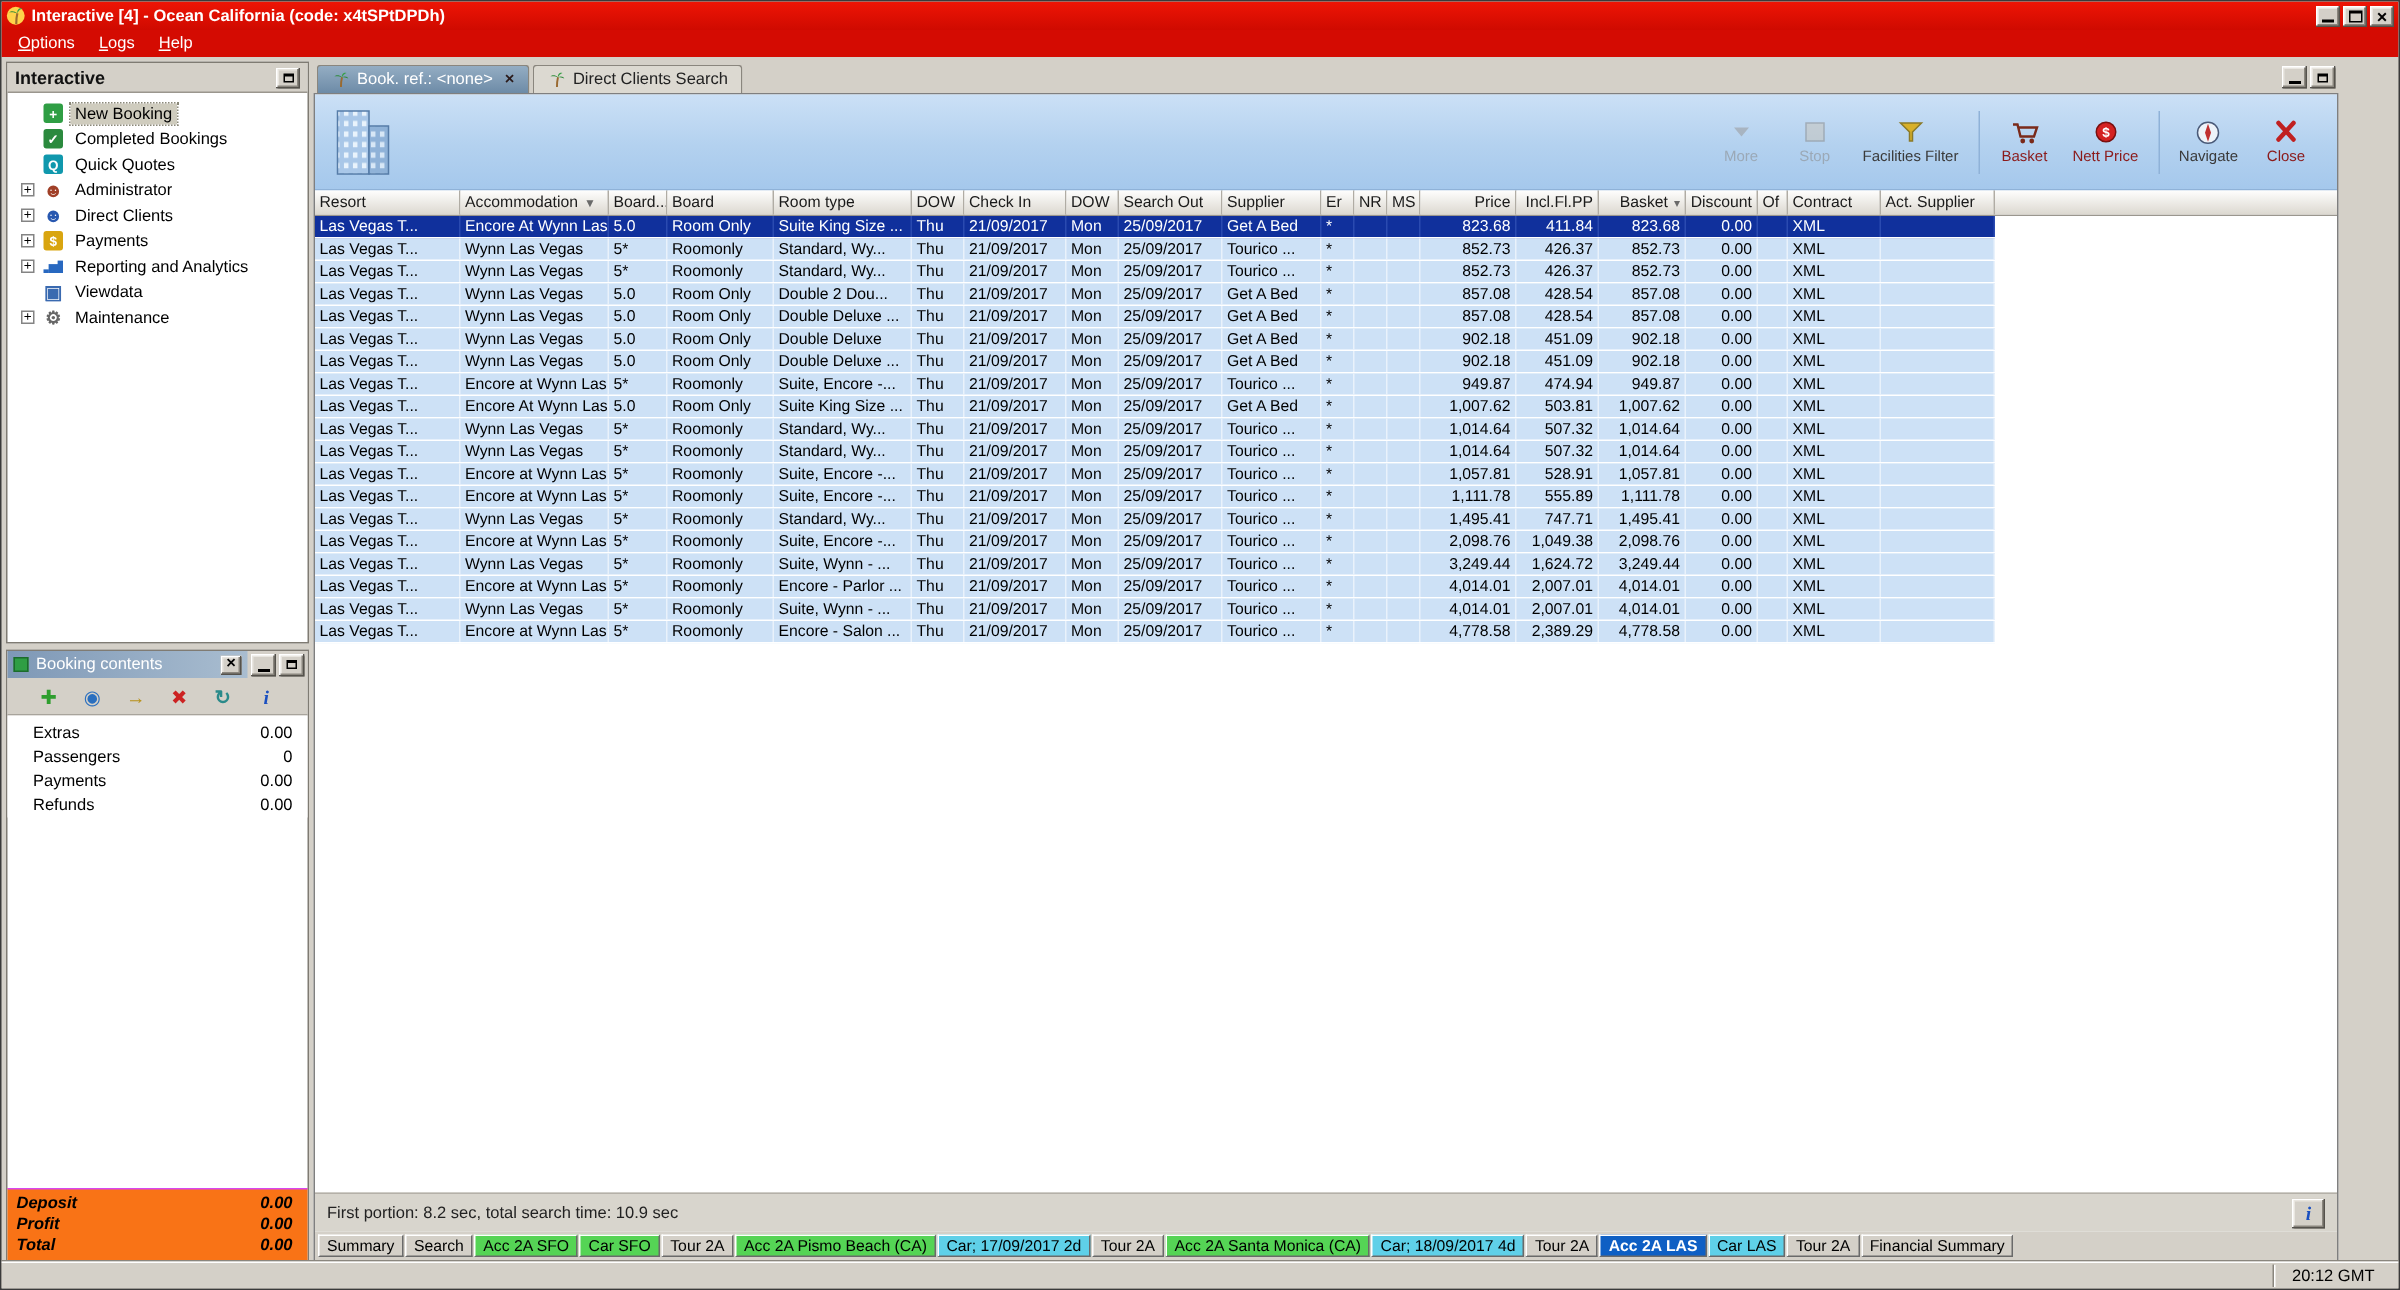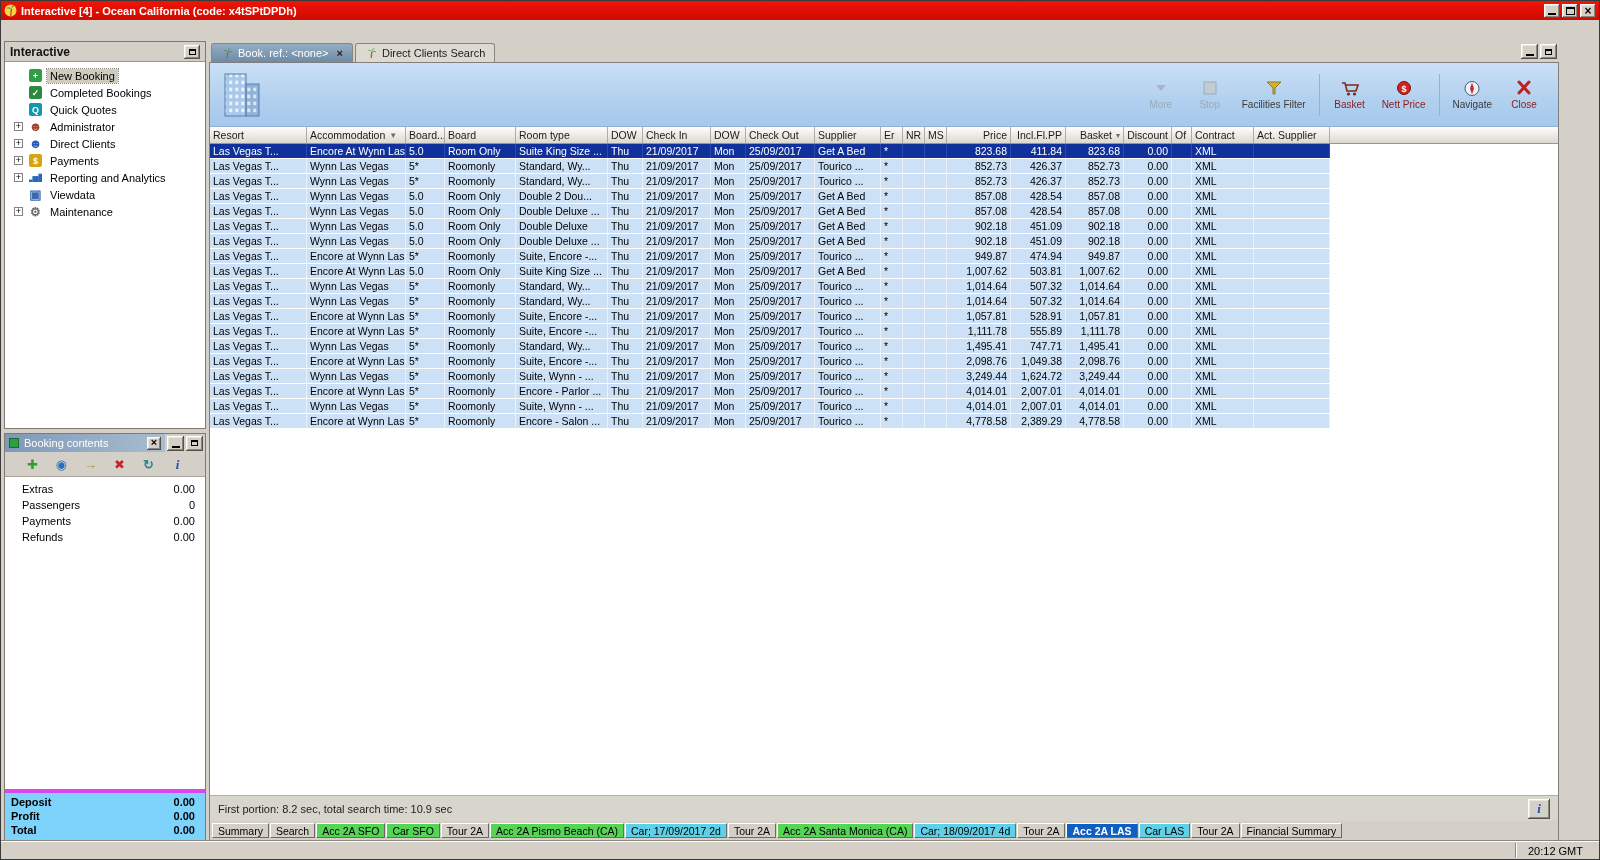--- a/index.html
+++ b/index.html
@@ -46,21 +46,21 @@
   .bkhead-row { display:flex; height:18px; background:#d4d0c8; flex:none; }
   .bkhead { flex:1; background:linear-gradient(90deg,#7e98b6,#a9bdd0); color:#fff; display:flex; align-items:center; padding:0 4px; gap:5px; }
   .bkicon { width:10px; height:10px; background:#2f9e44; border:1px solid #1c6b2c; flex:none; }
   .bkclose { margin-left:auto; width:14px; height:13px; color:#000; text-align:center; line-height:11px; font-size:11px; font-weight:bold; cursor:pointer; }
   .bkhead-btns { width:40px; display:flex; gap:2px; align-items:center; justify-content:flex-end; padding-right:2px; flex:none; }
   .bktoolbar { height:25px; background:#d4d0c8; border-bottom:1px solid #a8a49c; display:flex; align-items:center; justify-content:center; gap:11px; flex:none; }
   .bktool { width:18px; height:18px; display:flex; align-items:center; justify-content:center; cursor:pointer; }
   .gi { font-size:13px; line-height:1; }
   .bklist { background:#fff; padding-top:4px; flex:none; }
   .bkrow { height:16px; display:flex; justify-content:space-between; align-items:center; padding:0 10px 0 17px; color:#000; }
-  .bktotals { margin-top:auto; background:#7dd3fc; border-top:4px solid #d946ef; padding:2px 0 3px; flex:none; }
+  .bktotals { margin-top:auto; background:#f97316; border-top:1px solid #d946ef; padding:2px 0 3px; flex:none;font-style:italic; }
   .bktotal-row { display:flex; justify-content:space-between; align-items:center; padding:0 10px 0 6px; font-weight:bold; height:14px; color:#000; }
 
   
   .mainpanel { position:absolute; left:208px; top:40px; right:40px; bottom:18px; }
   .mditabs-row { height:21px; display:flex; align-items:flex-end; }
   .mditabs { display:flex; align-items:flex-end; gap:2px; padding-left:2px; }
   .mtab { height:19px; display:flex; align-items:center; gap:5px; padding:0 9px; background:#dcd9d1; border:1px solid #8a867e; border-bottom:none; border-radius:3px 3px 0 0; color:#222; cursor:pointer; white-space:nowrap; }
   .mtab.active { background:linear-gradient(#94adc3,#6d8ba7); color:#fff; }
   .mtab-icon { display:inline-flex; width:12px; height:12px; }
   .tabx { font-weight:bold; font-size:11px; color:#2a1a1a; margin-left:3px; cursor:pointer; }
@@ -129,20 +129,25 @@
         </span>
       <span class="wbtn raised">
           <span class="glyph-max"></span>
         </span>
       <span class="wbtn raised">
           <span class="glyph-x">×</span>
         </span>
     </span>
   </div>
 
+  <div class="menubar" id="menubar">
+      <span class="menu-item"><u>O</u>ptions</span>
+      <span class="menu-item"><u>L</u>ogs</span>
+      <span class="menu-item"><u>H</u>elp</span>
+    </div>
 
   <div class="leftcol">
     <div class="navpanel">
       <div class="navhead">
         <span>Interactive</span>
         <span class="navhead-btn raised">
             <span class="glyph-restore"></span>
           </span>
       </div>
       <div class="tree" id="tree">
@@ -407,21 +412,21 @@
           <div class="th" style="width: 35px;">
             <span>DOW</span>
           </div>
           <div class="th" style="width: 68px;">
             <span>Check In</span>
           </div>
           <div class="th" style="width: 35px;">
             <span>DOW</span>
           </div>
           <div class="th" style="width: 69px;">
-            <span>Check Out</span>
+            <span>Search Out</span>
           </div>
           <div class="th" style="width: 66px;">
             <span>Supplier</span>
           </div>
           <div class="th" style="width: 22px;">
             <span>Er</span>
           </div>
           <div class="th" style="width: 22px;">
             <span>NR</span>
           </div>

